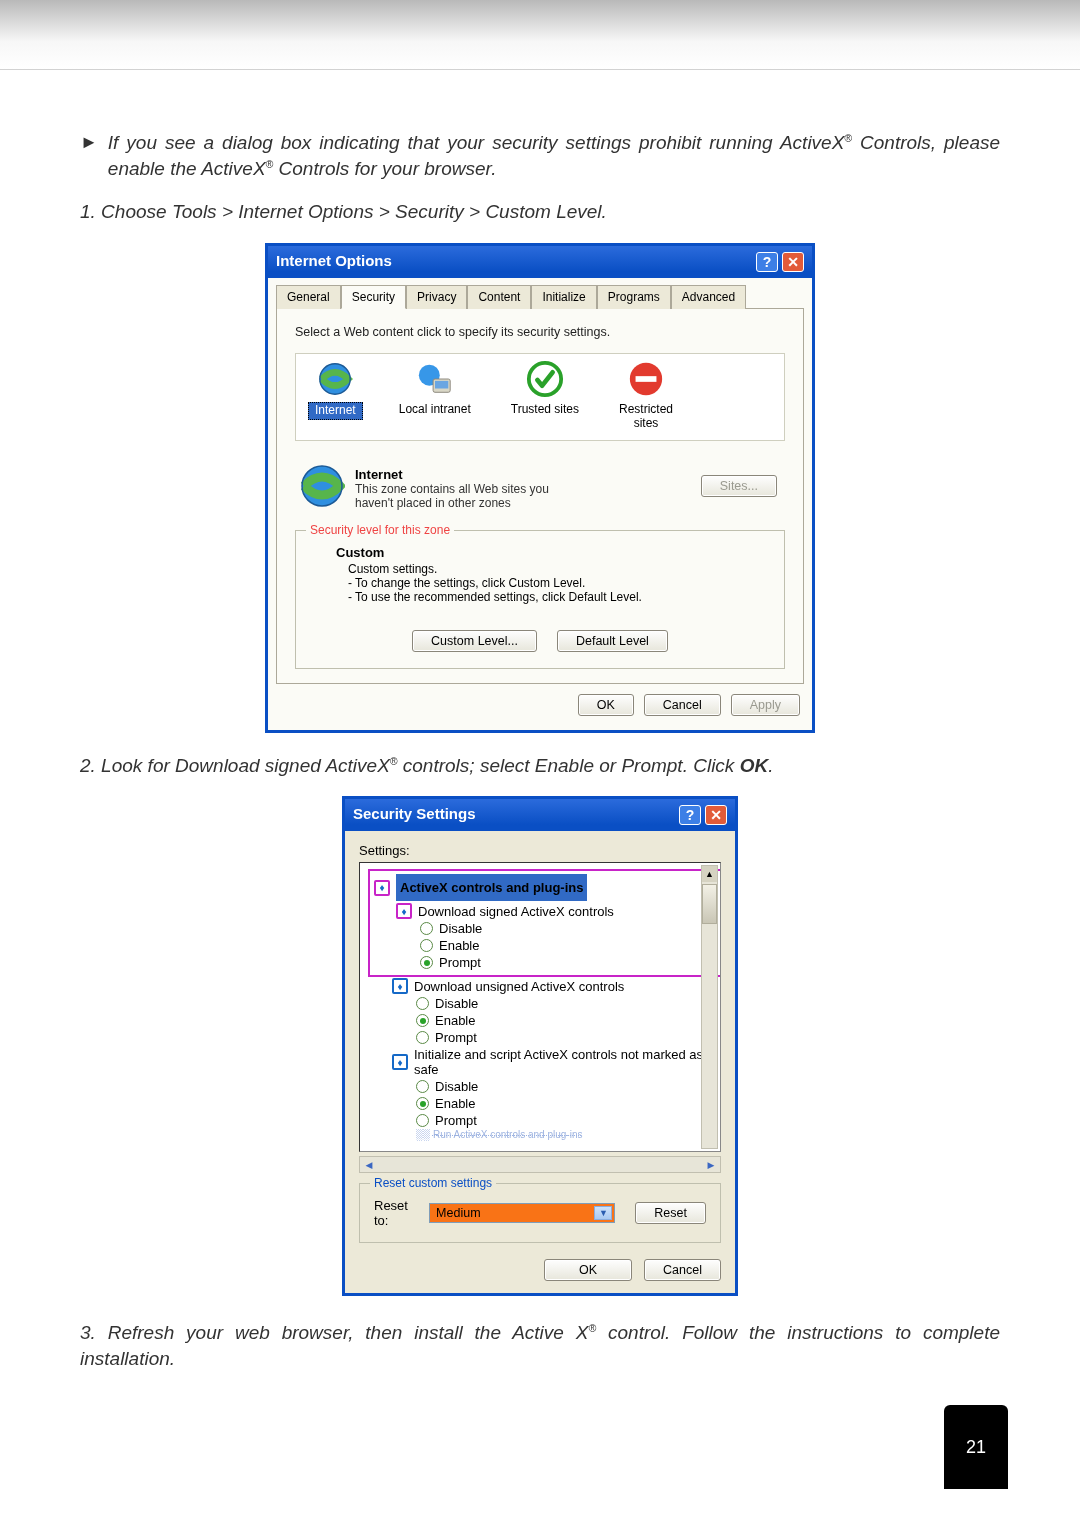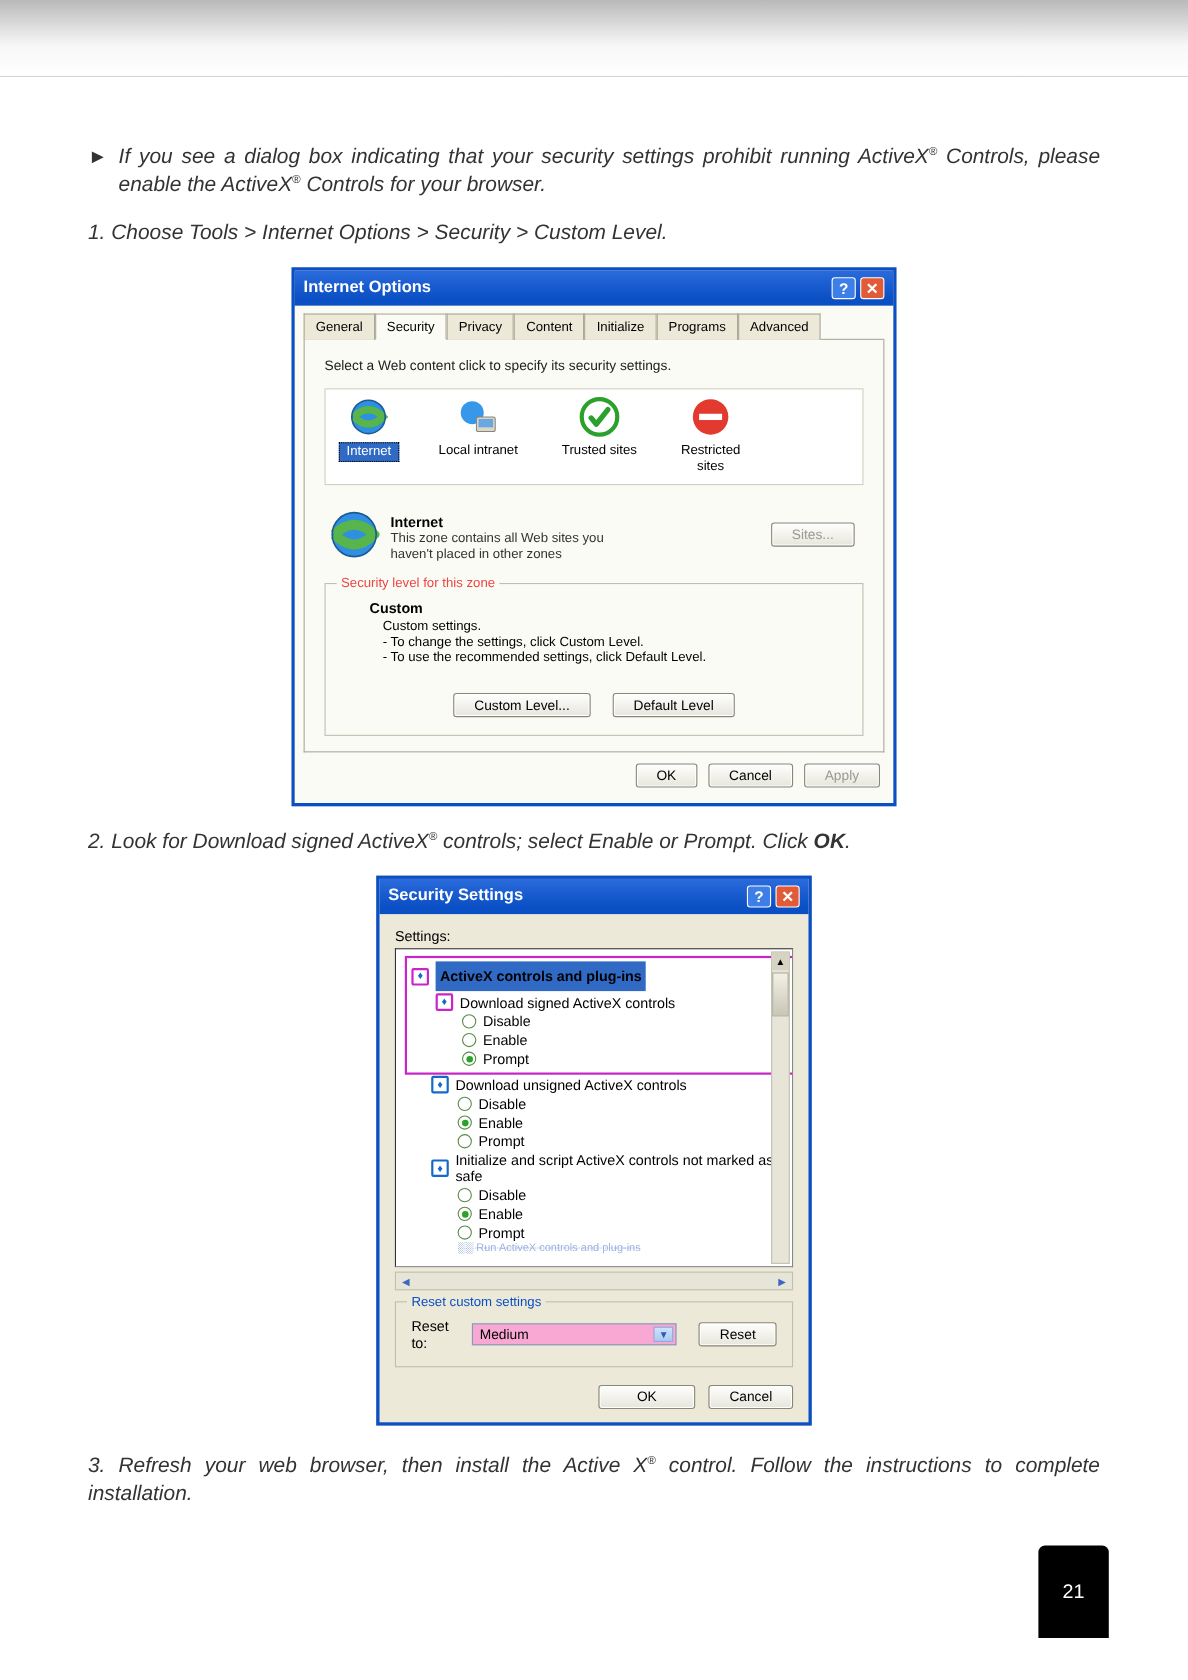--- a/index.html
+++ b/index.html
@@ -141,21 +141,21 @@
     background:#fff;
     flex:0 0 16px;
   }
   .radio { width:13px; height:13px; border-radius:50%; border:1.5px solid #5a8a46; background:#fff; flex:0 0 13px; display:flex; align-items:center; justify-content:center; }
   .radio.sel::after { content:''; width:6px; height:6px; border-radius:50%; background:#29a329; display:block; }
   .hl-group { border: 2px solid #c824c8; padding: 2px 2px 4px 2px; width: 400px; }
   .hl-title { background:#316ac5; color:#000000; padding:6px 4px; display:inline-block;font-weight:bold; }
   .reset-fs { border:1px solid #bfbfae; padding: 12px 14px 14px 14px; margin-top: 10px; }
   .reset-legend { font-size:12px; color:#0a4fc4; position:relative; top:-20px; left:-4px; background:#ece9d8; padding:0 4px; width:fit-content; }
   .reset-row { display:flex; align-items:center; gap:10px; margin-top:-12px; }
-  .select-xp { border:1px solid #7f9db9; padding:2px 24px 2px 6px; background:#f9a8d4; font-size:12.5px; position:relative; width:210px; }
+  .select-xp { border:1px solid #7f9db9; padding:2px 24px 2px 6px; background:#f97316; font-size:12.5px; position:relative; width:210px; }
   .select-xp .dd { position:absolute; right:2px; top:2px; bottom:2px; width:18px; background:linear-gradient(#cfe3fb,#a9c9f1); border:1px solid #8badde; display:flex; align-items:center; justify-content:center; font-size:9px; color:#2a5db0; }
   .ss-bottom { display:flex; justify-content:flex-end; gap:12px; margin-top:16px; }
   .page-num {
     position: absolute;
     right: 72px; bottom: 38px;
     background:#000; color:#fff;
     width: 64px; height: 84px;
     border-radius: 6px 6px 0 0;
     display:flex; align-items:center; justify-content:center;
     font-size: 18px;

